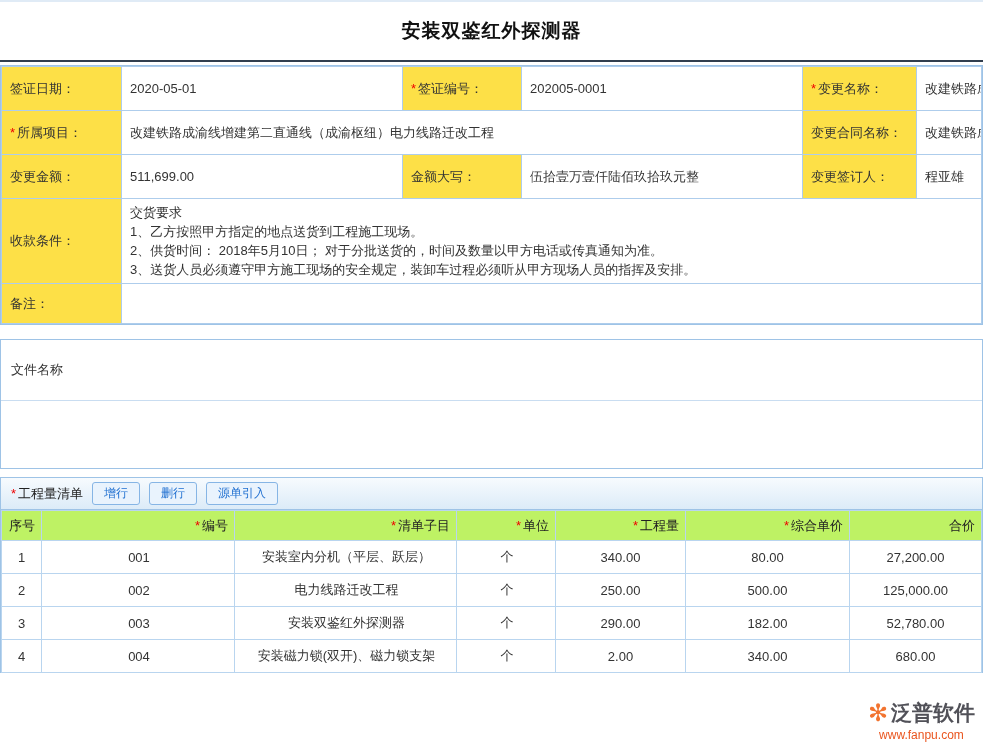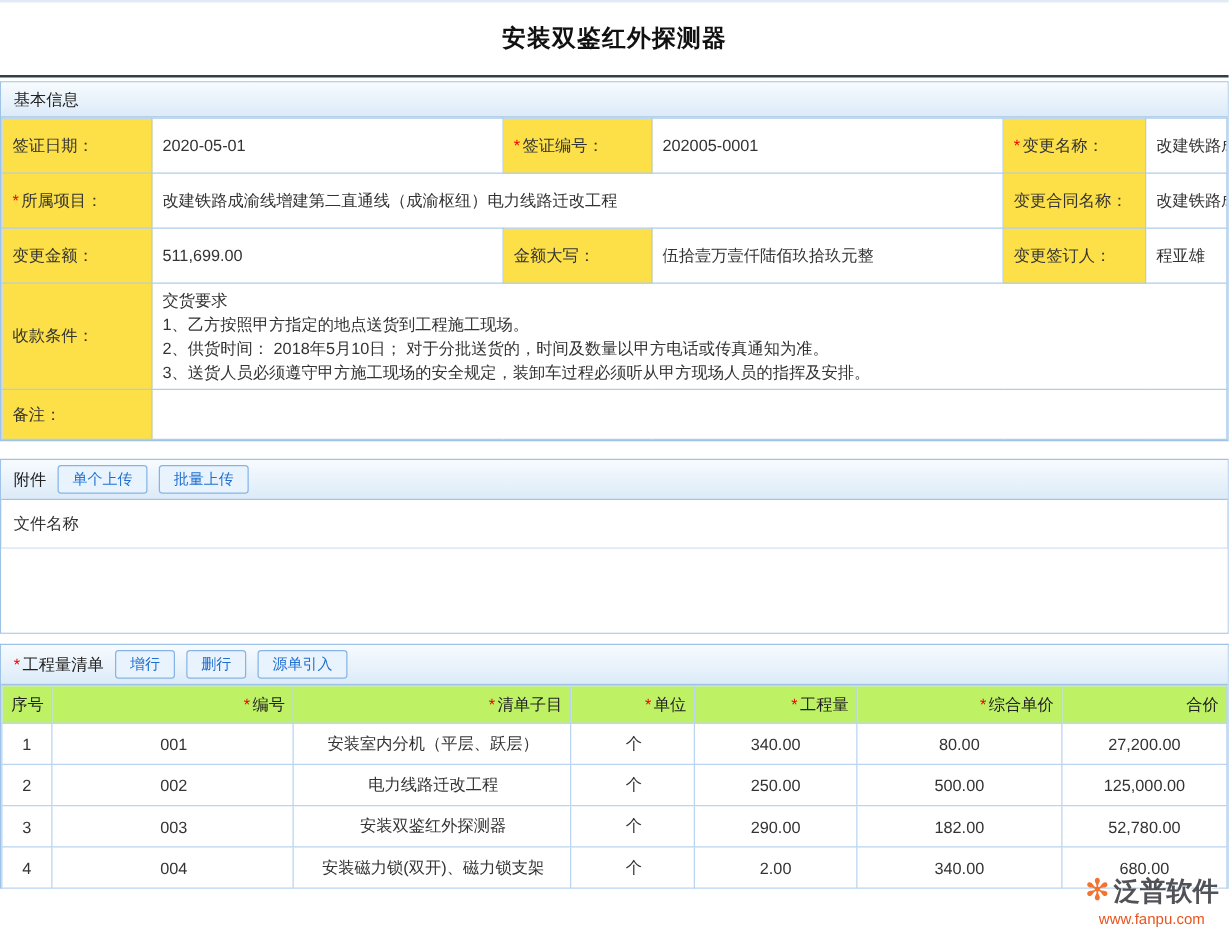--- a/index.html
+++ b/index.html
@@ -44,21 +44,21 @@
 
   
   .btn {
     display: inline-block; height: 23px; line-height: 21px; padding: 0 11px;
     background: #e9f3fd; border: 1px solid #86b5e5; border-radius: 3px;
     color: #1f6fd0; font-size: 12px; margin-left: 9px; cursor: pointer; white-space: nowrap;
   }
 
   
   .attach-box { margin-top: 14px; }
-  .file-name-row { padding: 10px 10px; border-bottom: 1px solid #c9ddf1; color: #333; }
+  .file-name-row { padding: 21px 10px; border-bottom: 1px solid #c9ddf1; color: #333; }
   .attach-empty { height: 67px; background: #fff; }
 
   
   .boq-box { margin-top: 8px; border-bottom: none; }
   table.grid { width: 100%; border-collapse: collapse; table-layout: fixed; }
   table.grid th, table.grid td { border: 1px solid #b9d5ef; padding: 0 6px; }
   table.grid th { height: 30px; background: #bef264; font-weight: normal; text-align: right; color: #222; }
   table.grid td { height: 33px; }
   .c { text-align: center; }
   .l { text-align: center; padding-left: 8px !important; }
@@ -74,21 +74,20 @@
   .wm-url { font-size: 12px; color: #e8480d; margin-top: 1px; text-shadow: 1px 1px 0 #fff; }
 </style>
 </head>
 <body>
 
 <div class="titlebar">
   <h1>安装双鉴红外探测器</h1>
 </div>
 
 <div class="section basic-box">
-  <div class="sec-head">基本信息</div>
   <table class="form">
     <colgroup>
       <col style="width:120px">
         <col style="width:281px">
         <col style="width:119px">
       <col style="width:281px">
         <col style="width:114px">
         <col>
     </colgroup>
     <tbody>
@@ -125,25 +124,20 @@
     </tr>
     <tr class="r40">
       <td class="lbl"><span>备注：</span></td>
       <td class="val" colspan="5"></td>
     </tr>
   </tbody>
     </table>
 </div>
 
 <div class="section attach-box">
-  <div class="bar-head">
-    <span>附件</span>
-    <span class="btn">单个上传</span>
-    <span class="btn">批量上传</span>
-  </div>
   <div class="file-name-row">文件名称</div>
   <div class="attach-empty"></div>
 </div>
 
 <div class="section boq-box">
   <div class="bar-head">
     <span class="req">*</span>
     <span>工程量清单</span>
     <span class="btn">增行</span>
     <span class="btn">删行</span>

